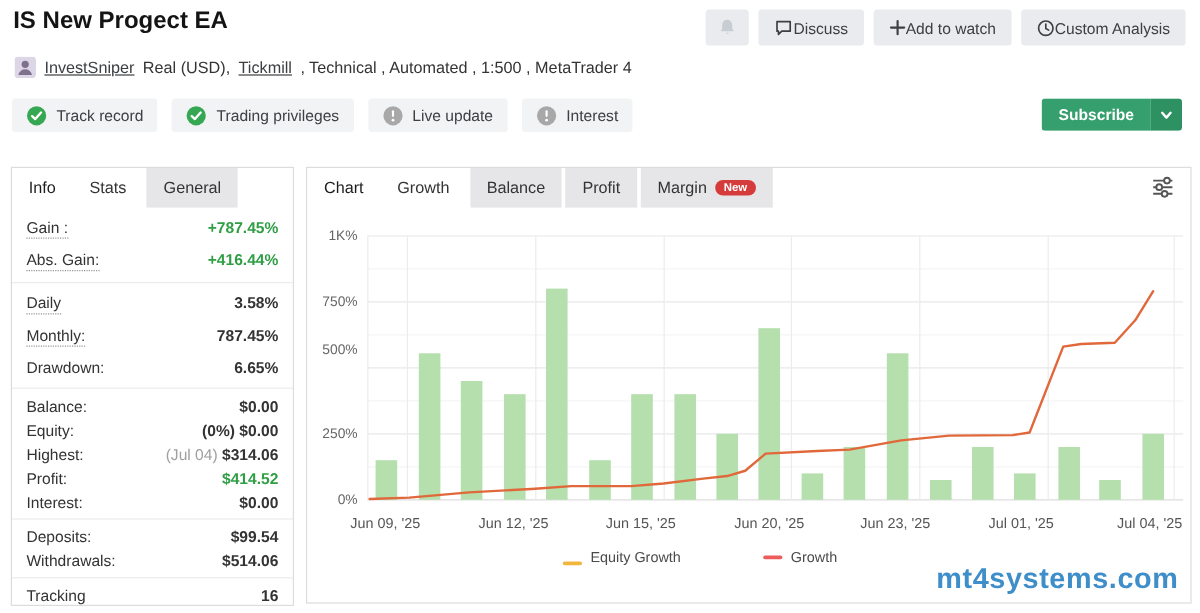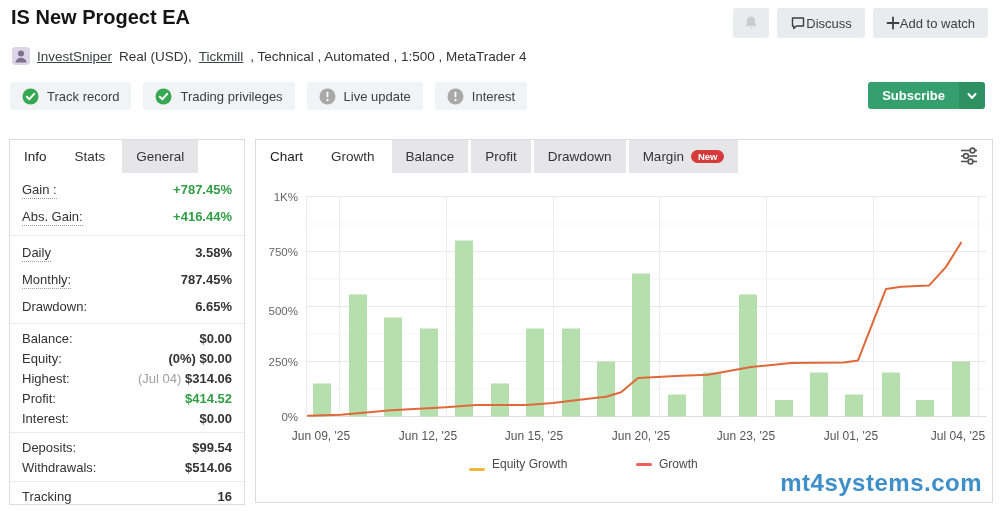--- a/index.html
+++ b/index.html
@@ -76,20 +76,27 @@
         <path d="M2.5 3h11v8h-7l-2.8 2.6V11h-1.2z" fill="none" stroke="#3c4043" stroke-width="1.4" stroke-linejoin="round"></path>
       </svg>
       <span>Discuss</span>
     </div>
     <div class="btn">
       <svg width="14" height="14" viewBox="0 0 14 14">
         <path d="M7 1.5v11M1.5 7h11" stroke="#3c4043" stroke-width="1.8" stroke-linecap="round"></path>
       </svg>
       <span>Add to watch</span>
     </div>
+    <div class="btn">
+      <svg width="15" height="15" viewBox="0 0 15 15">
+        <circle cx="7.5" cy="7.5" r="6" fill="none" stroke="#3c4043" stroke-width="1.4"></circle>
+        <path d="M7.5 4v3.7l2.4 1.4" fill="none" stroke="#3c4043" stroke-width="1.4" stroke-linecap="round"></path>
+      </svg>
+      <span>Custom Analysis</span>
+    </div>
   </div>
 
 <div class="account-row">
   <span class="avatar">
     <svg width="18" height="18" viewBox="0 0 18 18">
         <rect width="18" height="18" rx="3" fill="#ddd6e6"></rect>
         <circle cx="9" cy="6.6" r="3" fill="#7d718d"></circle>
         <path d="M3.2 15.5c.9-3.2 3.2-4.8 5.8-4.8s4.9 1.6 5.8 4.8z" fill="#7d718d"></path>
       </svg>
   </span>
@@ -225,23 +232,20 @@
         <span>Chart</span>
       </div>
       <div class="tab active">
         <span>Growth</span>
       </div>
       <div class="tab inactive">
         <span>Balance</span>
       </div>
       <div class="tab inactive">
         <span>Profit</span>
-      </div>
-      <div class="tab inactive">
-        <span>Drawdown</span>
       </div>
       <div class="tab inactive">
         <span>Margin</span>
         <span class="new-badge">New</span>
       </div>
       <span class="sliders-btn">
       <svg width="22" height="20" viewBox="0 0 22 20">
         <g stroke="#555" stroke-width="1.6" fill="#fff">
           <line x1="3" y1="4.5" x2="19" y2="4.5"></line>
             <circle cx="14.5" cy="4.5" r="2.4"></circle>
@@ -289,21 +293,21 @@
         <rect x="504" y="176.5" width="18" height="44" fill="#b5dfad"></rect>
         <rect x="539" y="198.5" width="18" height="22" fill="#b5dfad"></rect>
         <rect x="576" y="176.5" width="18" height="44" fill="#b5dfad"></rect>
         <rect x="610" y="204" width="18" height="16.5" fill="#b5dfad"></rect>
         <rect x="646" y="165.5" width="18" height="55" fill="#b5dfad"></rect>
         <polyline points="2,219.8 35,218.7 85,214.3 140,211.3 170,209.1 220,209.1 247,206.9 280,202.9 300,200.7 315,196.3 332,182.0 375,179.8 402,178.7 445,171.0 485,167.0 538,166.6 552,164.4 580,92.9 595,90.7 623,89.6 640,70.9 655,46.7" fill="none" stroke="#e0683a" stroke-width="2" stroke-linejoin="round" stroke-linecap="round"></polyline>
       </svg>
     <div>
         <div class="y-label" style="top: 236.5px;">0%</div>
         <div class="y-label" style="top: 181.5px;">250%</div>
-        <div class="y-label" style="top: 131px;">500%</div>
+        <div class="y-label" style="top: 112px;">500%</div>
         <div class="y-label" style="top: 71.5px;">750%</div>
         <div class="y-label" style="top: 16.5px;">1K%</div>
       </div>
     <div>
         <div class="x-label" style="left: 25px;">Jun 09, '25</div>
         <div class="x-label" style="left: 132px;">Jun 12, '25</div>
         <div class="x-label" style="left: 238px;">Jun 15, '25</div>
         <div class="x-label" style="left: 345px;">Jun 20, '25</div>
         <div class="x-label" style="left: 450px;">Jun 23, '25</div>
         <div class="x-label" style="left: 555px;">Jul 01, '25</div>

